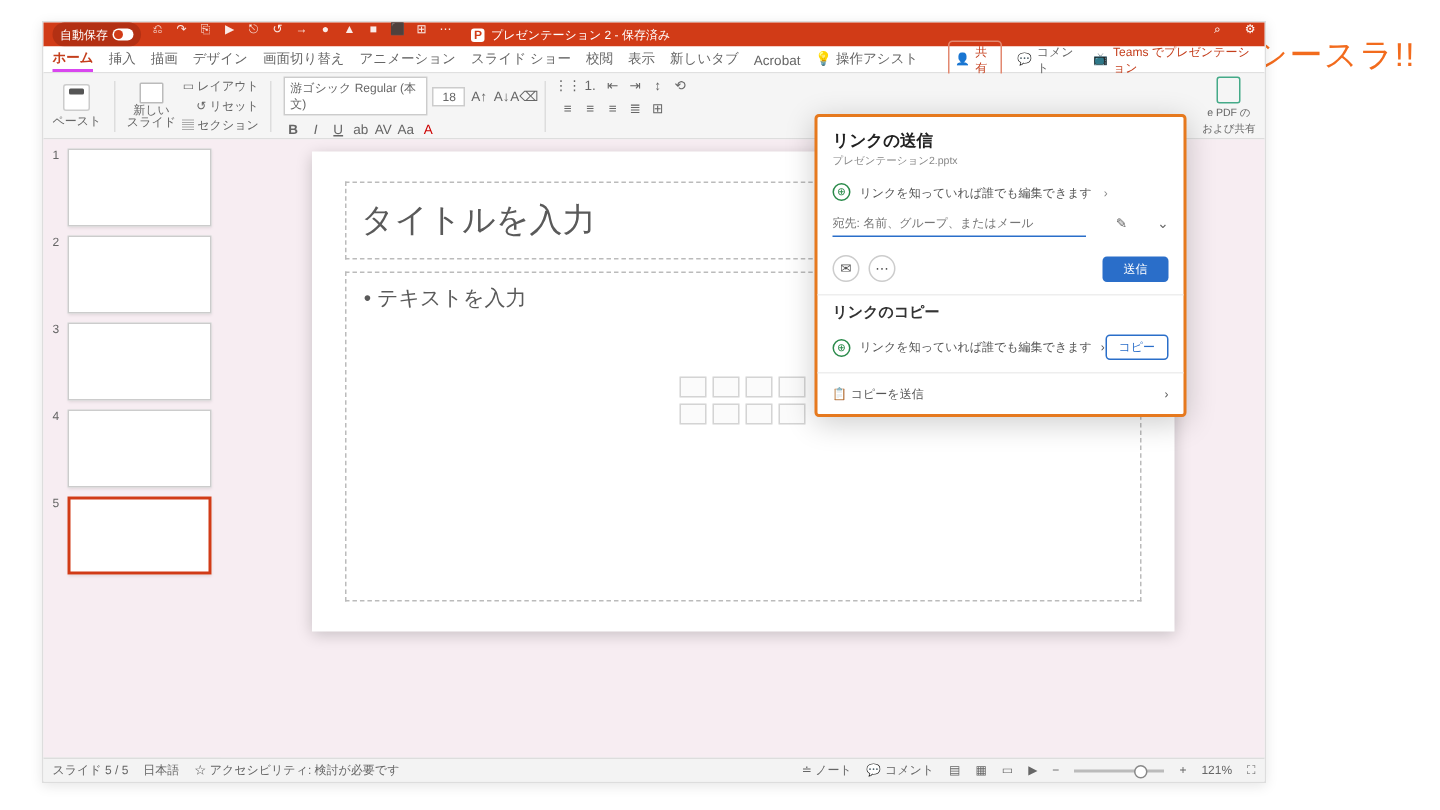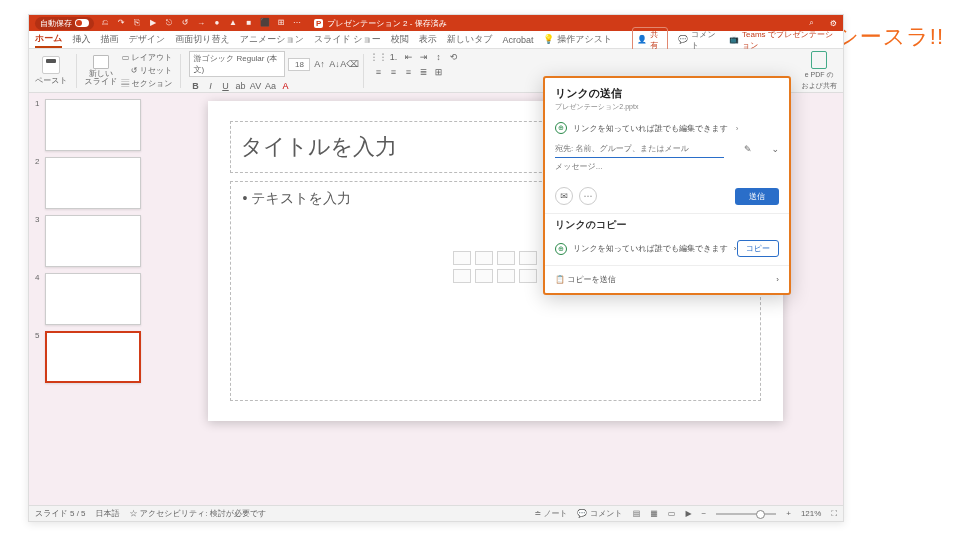--- a/index.html
+++ b/index.html
@@ -1,28 +1,28 @@
 <!DOCTYPE html>
 <html><head>
 <meta charset="utf-8">
 <style>
 *{box-sizing:border-box;margin:0;padding:0;font-family:"Yu Gothic","Meiryo",sans-serif}
 body{background:#fff;width:960px;height:540px;overflow:hidden;position:relative}
 .app{position:absolute;top:14px;left:28px;width:816px;height:508px;background:#fff;border:1px solid #ddd;box-shadow:0 2px 8px rgba(0,0,0,.1);display:flex;flex-direction:column;font-size:9px;color:#333}
 .brand{position:absolute;top:22px;right:16px;font-size:22px;font-weight:400;color:#f26b1d;letter-spacing:1px}
-.titlebar{height:16px;background:#d13b17;display:flex;align-items:center;color:#fff;font-size:8px;padding:0 6px;gap:6px}
+.titlebar{height:16px;background:#d13b17;display:flex;color:#fff;font-size:8px;padding:0 6px;gap:6px}
 .titlebar .toggle{display:inline-flex;align-items:center;gap:3px;background:#b33013;border-radius:8px;padding:1px 5px}
 .titlebar .toggle .sw{width:14px;height:8px;background:#fff;border-radius:4px;position:relative}
 .titlebar .toggle .sw::after{content:"";position:absolute;width:6px;height:6px;background:#d13b17;border-radius:50%;top:1px;left:1px}
 .titlebar .tb-icons{display:flex;gap:6px;opacity:.9}
 .titlebar .tb-icons span{display:inline-block;width:10px;text-align:center}
 .titlebar .doc{display:flex;align-items:center;gap:4px;margin-left:6px}
 .ribbon-tabs{height:18px;background:#fff;border-bottom:1px solid #e0e0e0;display:flex;align-items:center;padding:0 6px;font-size:9px;gap:10px}
 .ribbon-tabs .tab{color:#666;white-space:nowrap}
-.ribbon-tabs .tab.active{color:#c43e1c;border-bottom:2px solid #c2410c;font-weight:600;padding-bottom:1px}
+.ribbon-tabs .tab.active{color:#c43e1c;border-bottom:2px solid #d946ef;font-weight:600;padding-bottom:1px}
 .ribbon-tabs .spacer{flex:1}
 .ribbon-tabs .rbtn{display:flex;align-items:center;gap:3px;color:#666;font-size:8px}
 .rbtn.share{border:1px solid #e28870;border-radius:3px;padding:1px 4px;color:#c43e1c}
 .ribbon{height:44px;background:#f5f5f5;border-bottom:1px solid #ddd;display:flex;align-items:center;padding:2px 6px;gap:8px;font-size:8px;color:#666}
 .rgroup{display:flex;align-items:center;gap:4px;height:100%}
 .sep{width:1px;height:34px;background:#ddd}
 .paste-col{display:flex;flex-direction:column;align-items:center;gap:1px}
 .paste-ic{width:18px;height:18px;border:1px solid #ccc;border-radius:2px;position:relative;background:#fff}
 .paste-ic::before{content:"";position:absolute;top:2px;left:3px;width:10px;height:4px;background:#555;border-radius:1px}
 .ns-col{display:flex;flex-direction:column;align-items:flex-end;gap:2px}
@@ -262,21 +262,20 @@
     <div class="link-perm">
       <span class="globe">⊕</span>
       <span>リンクを知っていれば誰でも編集できます</span>
       <span class="chev">›</span>
     </div>
     <div class="inp-row">
       <input class="inp-line" placeholder="宛先: 名前、グループ、またはメール" style="">
       <span class="pen">✎</span>
       <span class="pen">⌄</span>
     </div>
-    <input class="msg" placeholder="メッセージ..." style="">
   </div>
   <div class="send-row">
     <div class="send-btns">
       <span class="ic-circle">✉</span>
       <span class="ic-circle">⋯</span>
     </div>
     <button class="btn-send">送信</button>
   </div>
   <div class="divider"></div>
   <div class="pop-sub">リンクのコピー</div>

